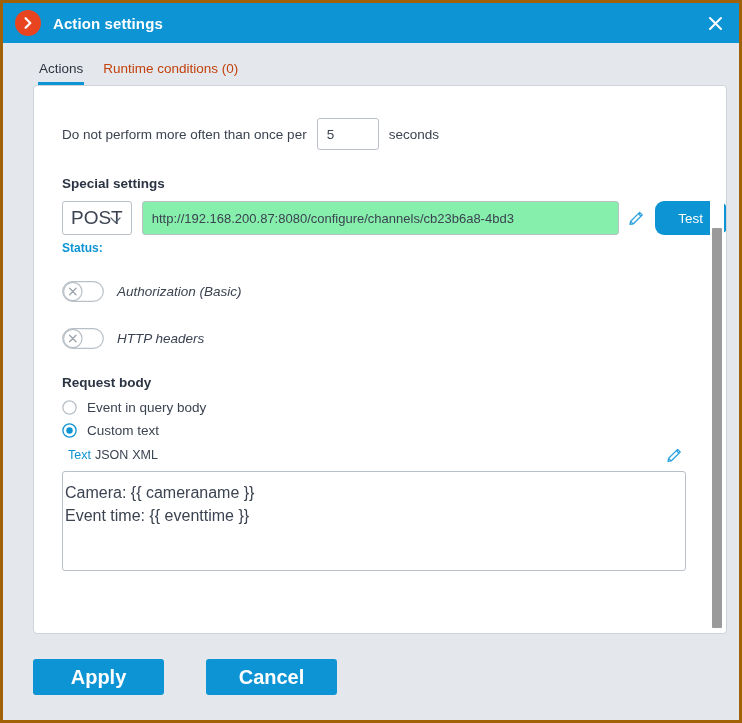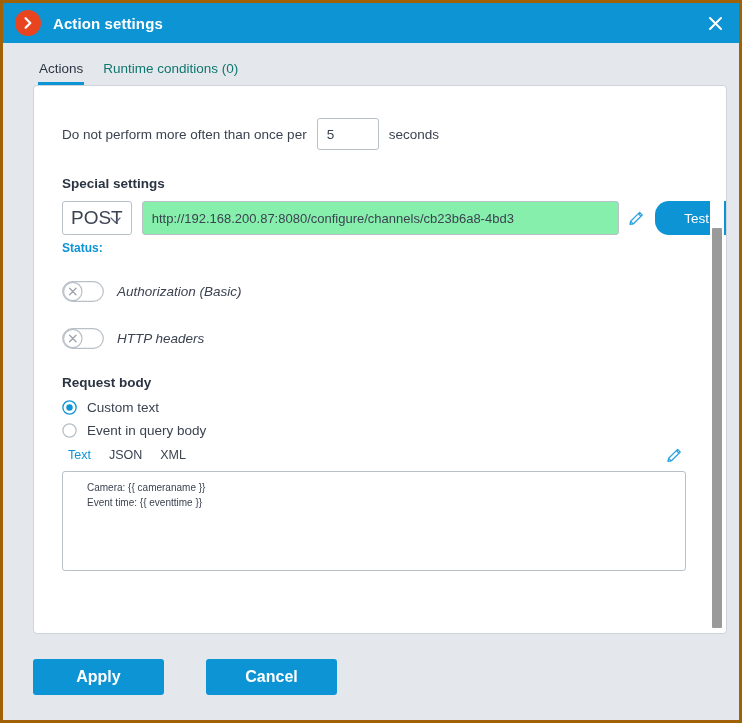--- a/index.html
+++ b/index.html
@@ -74,21 +74,21 @@
     min-height: 42px;
     background: #e4e8ec;
     display: flex;
     align-items: flex-end;
     padding: 0 0 0 26px;
     gap: 0px;
   }
   .tab {
     position: relative;
     font-size: 13.5px;
-    color: #0f766e;
+    color: #c2410c;
     padding: 0 10px 9px 10px;
     cursor: pointer;
     white-space: nowrap;
   }
   .tab.active { color: #2b3442; }
   .tab.active::after {
     content: "";
     position: absolute;
     left: 9px;
     right: 9px;
@@ -222,28 +222,28 @@
     width: 26px;
     height: 26px;
     margin-left: 5px;
     display: flex;
     align-items: center;
     justify-content: center;
     cursor: pointer;
     flex: 0 0 auto;
   }
   .test-btn {
-    width: 84px;
+    width: 72px;
     height: 34px;
     margin-left: 5px;
     background: #0d94d4;
     color: #ffffff;
     font-size: 13.5px;
     border: none;
-    border-radius: 14px;
+    border-radius: 9px;
     cursor: pointer;
     font-family: "Liberation Sans", sans-serif;
     flex: 0 0 auto;
   }
   .status-line {
     font-size: 12px;
     color: #0d94d4;
     margin-top: 6px;
     font-weight: bold;
   }
@@ -281,21 +281,21 @@
   }
   .radio-label {
     font-size: 13.5px;
     color: #3b4351;
     margin-left: 10px;
   }
 
   .format-tabs {
     display: flex;
     align-items: flex-end;
-    gap: 18px;
+    gap: 4px;
     margin-top: 10px;
     margin-left: 6px;
     position: relative;
   }
   .fmt {
     font-size: 12.5px;
     color: #3b4351;
     cursor: pointer;
   }
   .fmt.active { color: #0d94d4; }
@@ -312,22 +312,22 @@
     cursor: pointer;
   }
 
   .body-textarea {
     margin-top: 9px;
     width: 100%;
     height: 100px;
     box-sizing: border-box;
     border: 1px solid #b9c0c7;
     border-radius: 3px;
-    padding: 9px 24px;
-    font-size: 10px;
+    padding: 9px 2px;
+    font-size: 16px;
     line-height: 1.45;
     color: #3b4351;
     font-family: "Liberation Sans", sans-serif;
     resize: none;
     outline: none;
     background: #fff;
   }
 
   
   .footer {
@@ -339,21 +339,21 @@
     gap: 42px;
     background: #e4e8ec;
   }
   .footer-btn {
     width: 131px;
     height: 36px;
     background: #0d94d4;
     color: #ffffff;
     border: none;
     border-radius: 3px;
-    font-size: 16px;
+    font-size: 20px;
     font-weight: bold;
     cursor: pointer;
     font-family: "Liberation Sans", sans-serif;
   }
 </style>
 </head>
 <body>
 
 <div class="window">
 
@@ -438,34 +438,34 @@
           </div>
           <span class="toggle-label">HTTP headers</span>
         </div>
 
         
         <div class="section-title">Request body</div>
 
         <div class="radio-row">
           <span class="radio">
             <svg width="15" height="15" viewBox="0 0 15 15">
-              <circle cx="7.5" cy="7.5" r="6.6" fill="#ffffff" stroke="#0d94d4" stroke-width="1.3"></circle>
-              <circle cx="7.5" cy="7.5" r="3.2" fill="#0d94d4"></circle>
+              <circle cx="7.5" cy="7.5" r="6.6" fill="#ffffff" stroke="#b9c0c7" stroke-width="1.3"></circle>
             </svg>
           </span>
-          <span class="radio-label">Custom text</span>
+          <span class="radio-label">Event in query body</span>
         </div>
 
         <div class="radio-row">
           <span class="radio">
             <svg width="15" height="15" viewBox="0 0 15 15">
-              <circle cx="7.5" cy="7.5" r="6.6" fill="#ffffff" stroke="#b9c0c7" stroke-width="1.3"></circle>
+              <circle cx="7.5" cy="7.5" r="6.6" fill="#ffffff" stroke="#0d94d4" stroke-width="1.3"></circle>
+              <circle cx="7.5" cy="7.5" r="3.2" fill="#0d94d4"></circle>
             </svg>
           </span>
-          <span class="radio-label">Event in query body</span>
+          <span class="radio-label">Custom text</span>
         </div>
 
         <div class="format-tabs">
           <span class="fmt active">Text</span>
           <span class="fmt">JSON</span>
           <span class="fmt">XML</span>
           <span class="fmt-pencil">
             <svg width="19" height="19" viewBox="0 0 19 19">
               <path d="M3 15.4 L3.7 12.2 L12.6 3.4 L15.2 6 L6.4 14.8 Z" fill="none" stroke="#2ea3e0" stroke-width="1.3" stroke-linejoin="round"></path>
               <path d="M11.4 4.6 L14 7.2" fill="none" stroke="#2ea3e0" stroke-width="1.3"></path>

